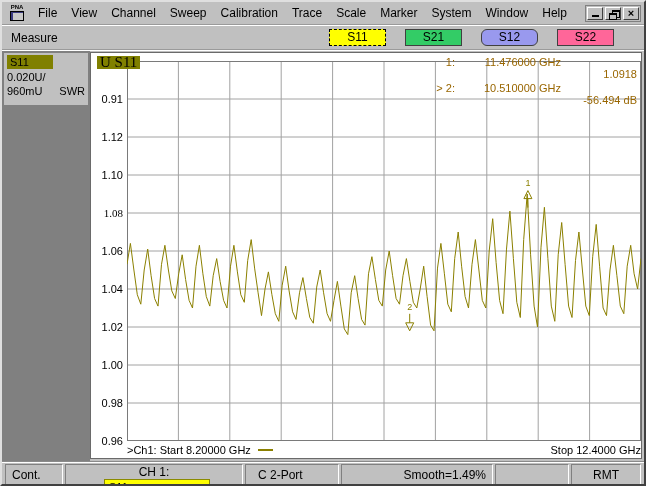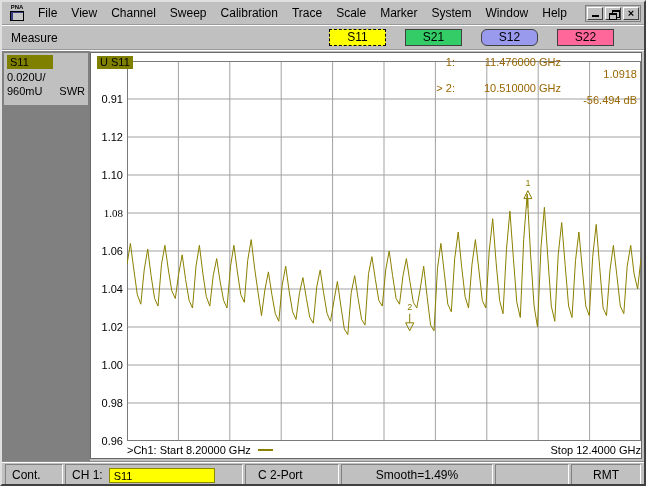--- a/index.html
+++ b/index.html
@@ -42,36 +42,36 @@
   .trace-ref-row{display:flex;justify-content:space-between;}
   .chart-panel{position:relative;flex:1;background:#fff;border:1px solid #6a6a6a;margin:1px 2px 2px 0;box-sizing:border-box;}
   .grid{position:absolute;left:36px;top:8px;width:514px;height:380px;}
   .grid svg{width:100%;height:100%;display:block;}
   .gl{stroke:#a2a2a2;stroke-width:1;}
   .gb{fill:none;stroke:#7a7a7a;stroke-width:1;}
   .tr{fill:none;stroke-width:1;stroke-linejoin:round;}
   .mk{fill:none;stroke-width:1;}
   .mt{font-size:9px;text-anchor:middle;}
   .ylab{position:absolute;left:0;width:32px;text-align:right;font-size:11px;line-height:14px;}
-  .badge{position:absolute;left:6px;top:3px;font-size:11px;padding:0 3px;line-height:13px;}
+  .badge{position:absolute;left:6px;top:3px;font-size:15px;padding:0 3px;line-height:13px;font-family:Liberation Serif, serif;}
   .readout{position:absolute;right:4px;top:2px;font-size:11px;line-height:14px;}
   .readout .rrow{display:flex;justify-content:flex-end;}
   .r-pre{width:28px;text-align:right;white-space:pre;}
   .r-freq{width:106px;text-align:right;}
   .r-val{width:76px;text-align:right;margin-top:12px;}
   .xannot{position:absolute;left:36px;top:391px;width:514px;display:flex;justify-content:space-between;align-items:flex-end;font-size:11px;}
   .start-wrap{display:flex;align-items:center;}
   .trace-dash{display:inline-block;width:15px;height:2px;margin-left:7px;}
   
   .statusbar{height:24px;display:flex;align-items:stretch;padding:1px 2px;border-top:1px solid #8a8a8a;box-shadow:inset 0 1px 0 #fff;}
   .sb{border:1px solid;border-color:#808080 #fff #fff #808080;margin:1px;display:flex;align-items:center;font-size:12px;padding:0 6px;box-sizing:border-box;white-space:nowrap;}
   .sb-cont{width:58px;}
-  .sb-ch{width:178px;}
+  .sb-ch{width:178px;flex-direction:column;}
   .sb-cal{width:94px;padding-left:12px;}
-  .sb-smooth{width:152px;justify-content:center;}
+  .sb-smooth{width:152px;justify-content:flex-end;}
   .sb-fill{flex:1;}
   .sb-rmt{width:70px;justify-content:center;}
   .chfield{width:106px;height:15px;margin-left:6px;border:1px solid #8a8a00;font-size:11px;line-height:14px;padding:0 4px;box-sizing:border-box;color:#000;}
 </style>
 </head>
 <body>
 
 <div class="window">
 
   <div class="menubar">

